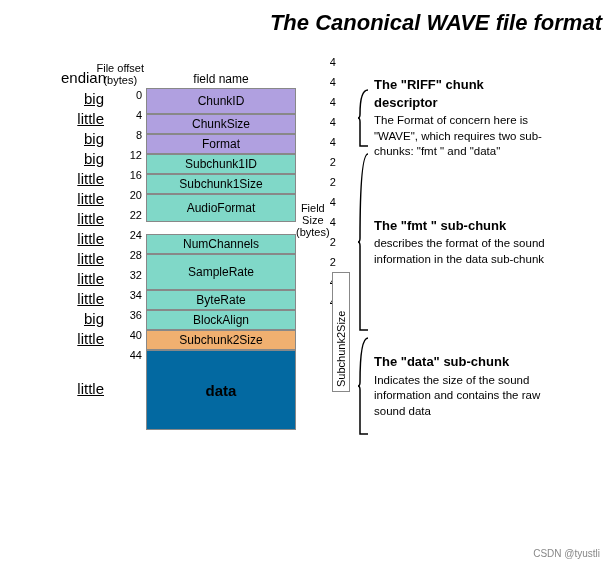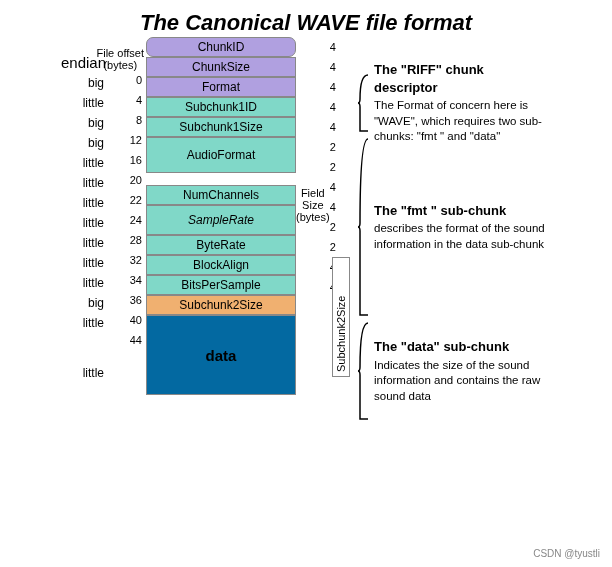--- a/index.html
+++ b/index.html
@@ -12,25 +12,25 @@
       position: relative;
     }
     .page {
       width: 612px;
       height: 567px;
       background: #fff;
       position: relative;
       padding: 10px;
     }
     .title {
-      text-align: center;
+      text-align: right;
       font-style: italic;
       font-size: 22px;
       font-weight: bold;
-      margin-bottom: 1px;
+      margin-bottom: 16px;
       color: #000;
     }
     .main-layout {
       display: flex;
       flex-direction: row;
       align-items: flex-start;
       justify-content: center;
       gap: 0;
     }
     
@@ -44,26 +44,27 @@
     }
     .endian-header {
       font-size: 15px;
       color: #000;
       height: 36px;
       display: flex;
       align-items: flex-end;
       padding-bottom: 2px;
     }
     .endian-cell {
-      font-size: 12px;
+      font-size: 15px;
       color: #000;
       display: flex;
       align-items: center;
       justify-content: flex-end;
       padding-right: 2px;
+      text-decoration: underline;
     }
 
     
     .table-area {
       display: flex;
       flex-direction: row;
       align-items: flex-start;
     }
     .offset-col {
       width: 36px;
@@ -254,32 +255,32 @@
             <div class="offset-label" style="height: 20px; display: flex; align-items: flex-start; justify-content: flex-end; padding-top: 1px;">28</div>
             <div class="offset-label" style="height: 20px; display: flex; align-items: flex-start; justify-content: flex-end; padding-top: 1px;">32</div>
             <div class="offset-label" style="height: 20px; display: flex; align-items: flex-start; justify-content: flex-end; padding-top: 1px; margin-left: 44px;">34</div>
             <div class="offset-label" style="height: 20px; display: flex; align-items: flex-start; justify-content: flex-end; padding-top: 1px;">36</div>
             <div class="offset-label" style="height: 20px; display: flex; align-items: flex-start; justify-content: flex-end; padding-top: 1px;">40</div>
             <div class="offset-label" style="height: 80px; display: flex; align-items: flex-start; justify-content: flex-end; padding-top: 1px;">44</div>
           </div>
       </div>
 
       <div class="fields-col">
+        <div class="fields-header">field name</div>
         <div id="field-cells">
-            <div class="field-cell purple" style="height: 20px; border-radius: 7px;">ChunkID</div>
+            <div class="field-cell purple" style="height: 26px;">ChunkID</div>
             <div class="field-cell purple" style="height: 20px;">ChunkSize</div>
             <div class="field-cell purple" style="height: 20px;">Format</div>
             <div class="field-cell teal" style="height: 20px;">Subchunk1ID</div>
             <div class="field-cell teal" style="height: 20px;">Subchunk1Size</div>
-            <div class="field-cell teal" style="height: 36px;">AudioFormat</div>
+            <div class="field-cell teal" style="height: 28px;">AudioFormat</div>
             <div class="field-cell teal" style="height: 20px; margin-top: 12px;">NumChannels</div>
-            <div class="field-cell teal" style="height: 30px; font-style: italic;">SampleRate</div>
+            <div class="field-cell teal" style="height: 36px;">SampleRate</div>
             <div class="field-cell teal" style="height: 20px;">ByteRate</div>
             <div class="field-cell teal" style="height: 20px;">BlockAlign</div>
-            <div class="field-cell teal" style="height: 20px;">BitsPerSample</div>
             <div class="field-cell orange" style="height: 20px;">Subchunk2Size</div>
             <div class="field-cell light-orange" style="height: 80px; font-size: 15px; font-weight: bold;">data</div>
           </div>
       </div>
 
       <div class="size-col">
         <div class="size-header">
           <span>Field Size<br>(bytes)</span>
         </div>
         <div id="size-cells">

